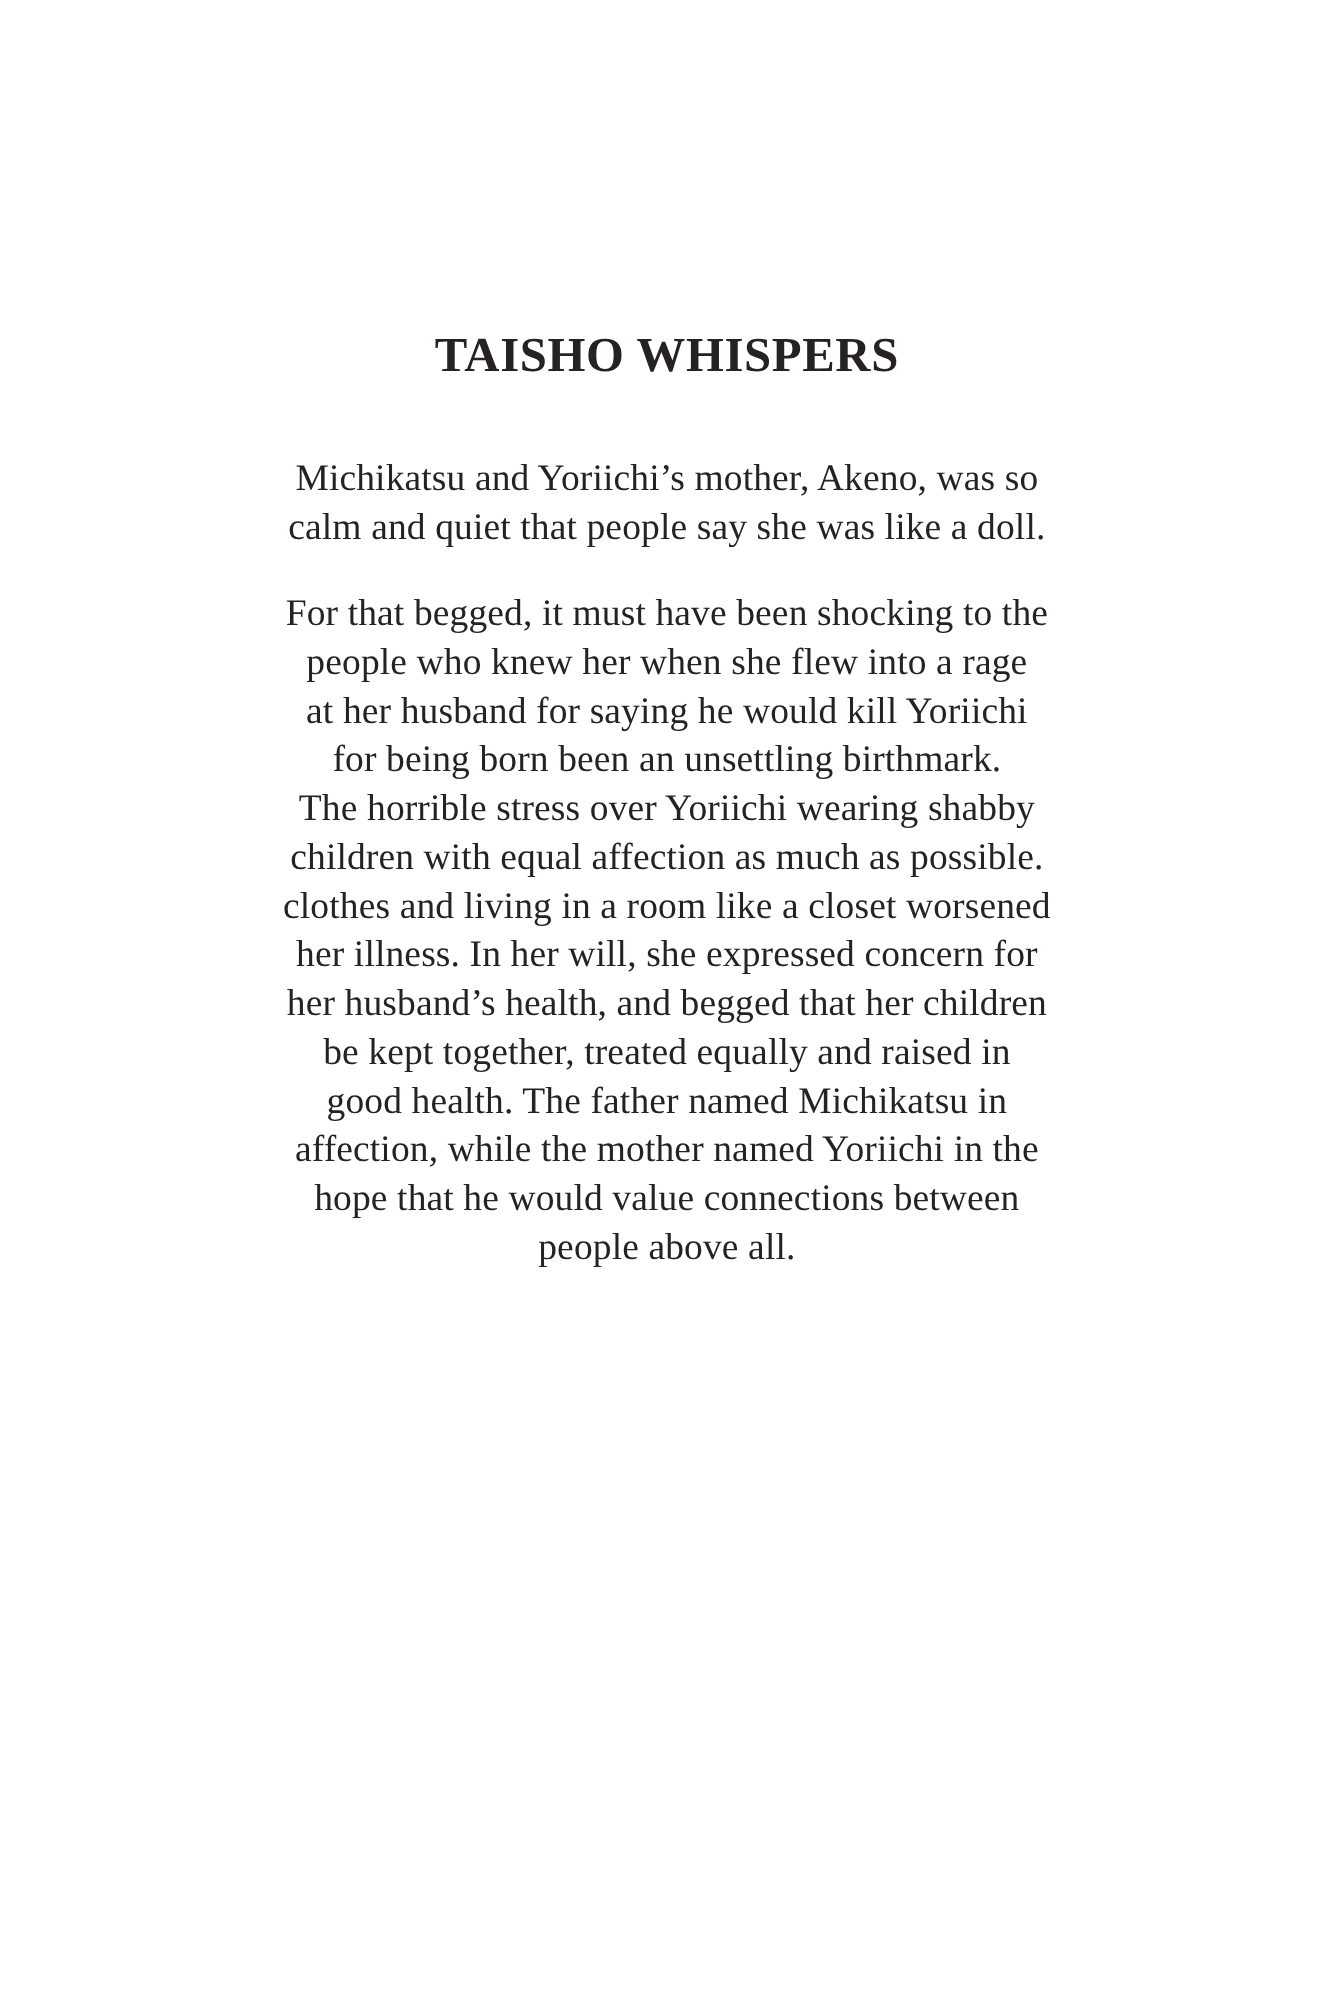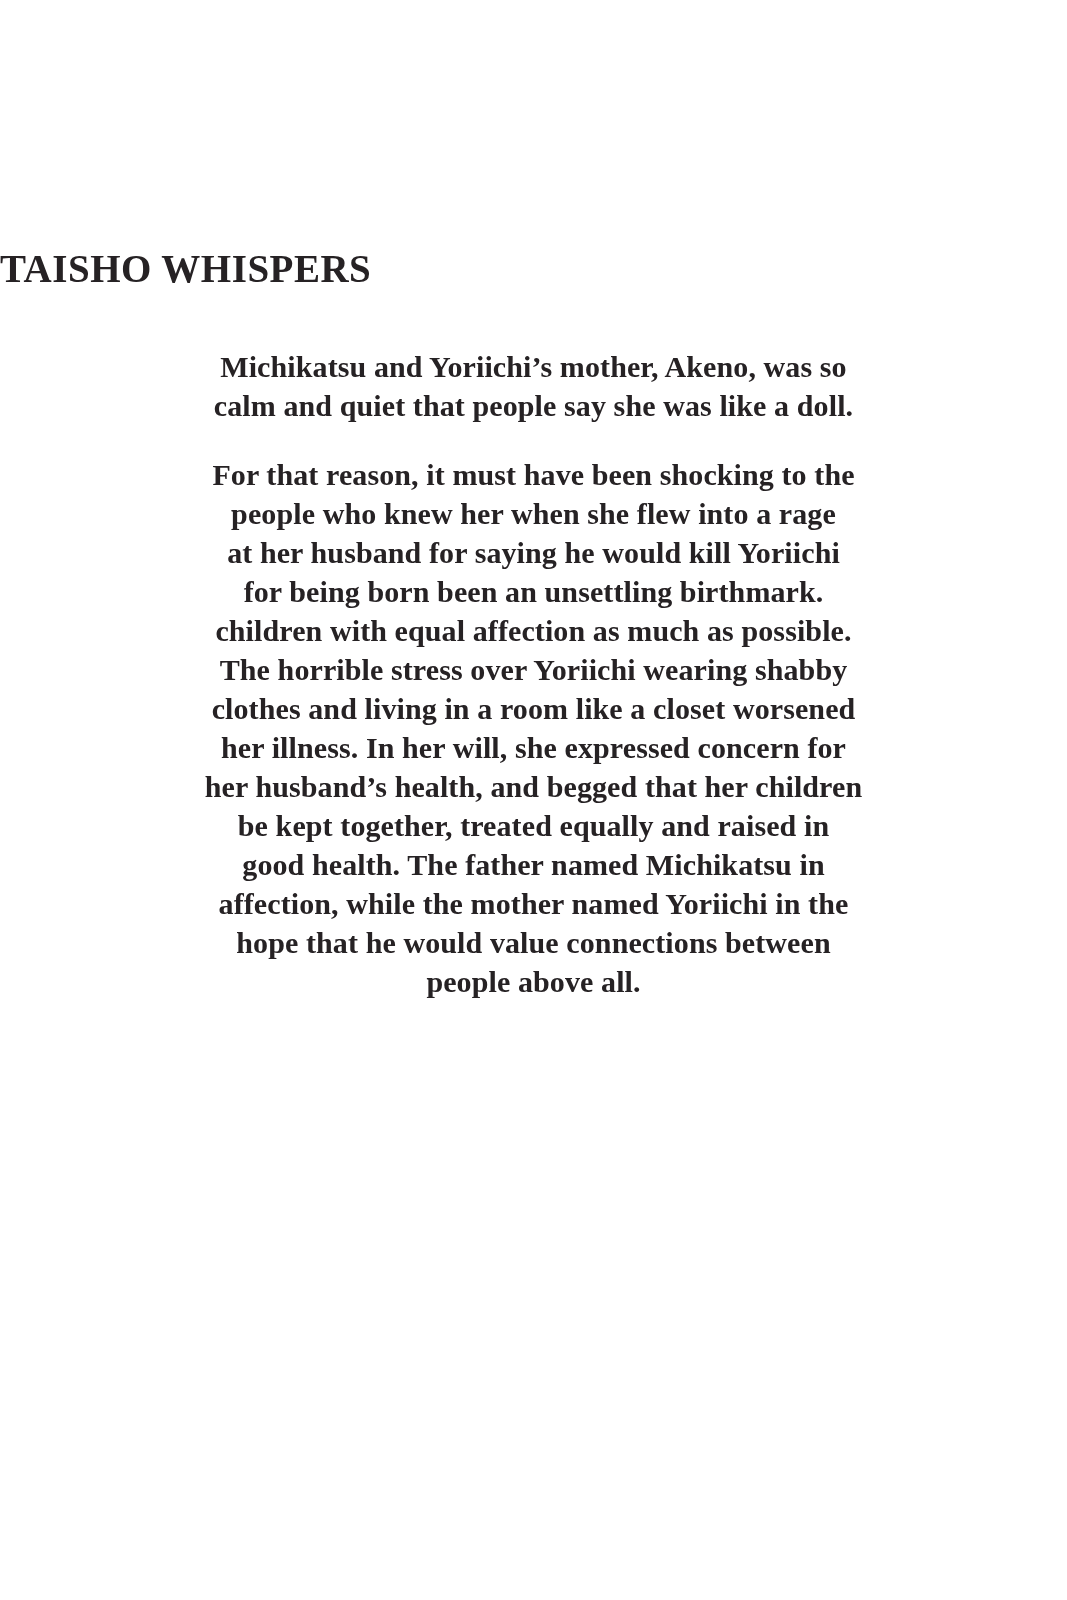--- a/index.html
+++ b/index.html
@@ -14,58 +14,59 @@
     color: #262224;
     overflow: hidden;
   }
   .page {
     width: 1067px;
     height: 1600px;
     box-sizing: border-box;
     padding-top: 248px;
   }
   .title {
-    margin: 0 auto 56px auto;
+    margin: 16px auto 56px auto;
+    text-align: center;
     font-size: 39px;
     font-weight: 700;
     letter-spacing: 0.5px;
     line-height: 1.1;
   }
   .paragraph {
     width: 820px;
     margin: 0 auto 30px auto;
     text-align: center;
   }
   .line {
     font-size: 30px;
-    font-weight: 700;
+    font-weight: 400;
     line-height: 39px;
     white-space: nowrap;
     letter-spacing: 0.1px;
   }
 </style>
 </head>
 <body>
 
 <div class="page">
 
   <h1 class="title">TAISHO WHISPERS</h1>
 
   <div class="paragraph">
     <div class="line">Michikatsu and Yoriichi’s mother, Akeno, was so</div>
     <div class="line">calm and quiet that people say she was like a doll.</div>
   </div>
 
   <div class="paragraph">
-    <div class="line">For that reason, it must have been shocking to the</div>
+    <div class="line">For that begged, it must have been shocking to the</div>
     <div class="line">people who knew her when she flew into a rage</div>
     <div class="line">at her husband for saying he would kill Yoriichi</div>
     <div class="line">for being born been an unsettling birthmark.</div>
+    <div class="line">The horrible stress over Yoriichi wearing shabby</div>
     <div class="line">children with equal affection as much as possible.</div>
-    <div class="line">The horrible stress over Yoriichi wearing shabby</div>
     <div class="line">clothes and living in a room like a closet worsened</div>
     <div class="line">her illness. In her will, she expressed concern for</div>
     <div class="line">her husband’s health, and begged that her children</div>
     <div class="line">be kept together, treated equally and raised in</div>
     <div class="line">good health. The father named Michikatsu in</div>
     <div class="line">affection, while the mother named Yoriichi in the</div>
     <div class="line">hope that he would value connections between</div>
     <div class="line">people above all.</div>
   </div>
 

